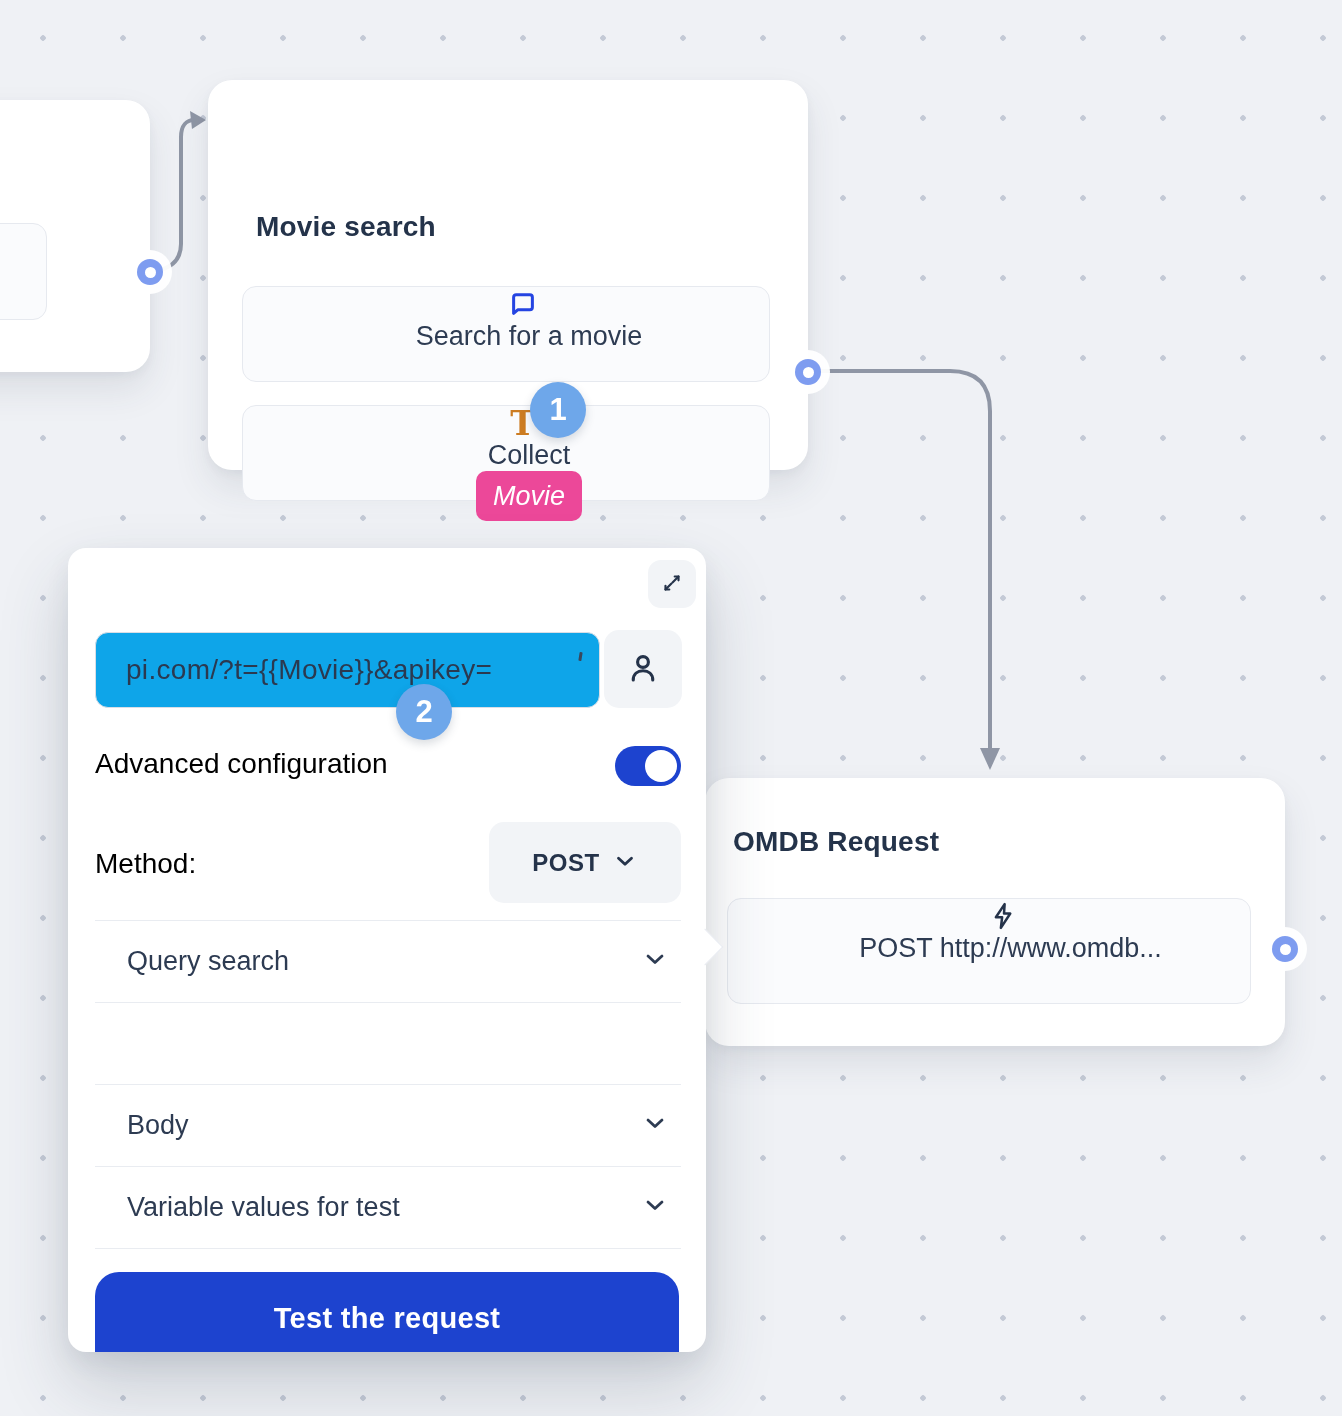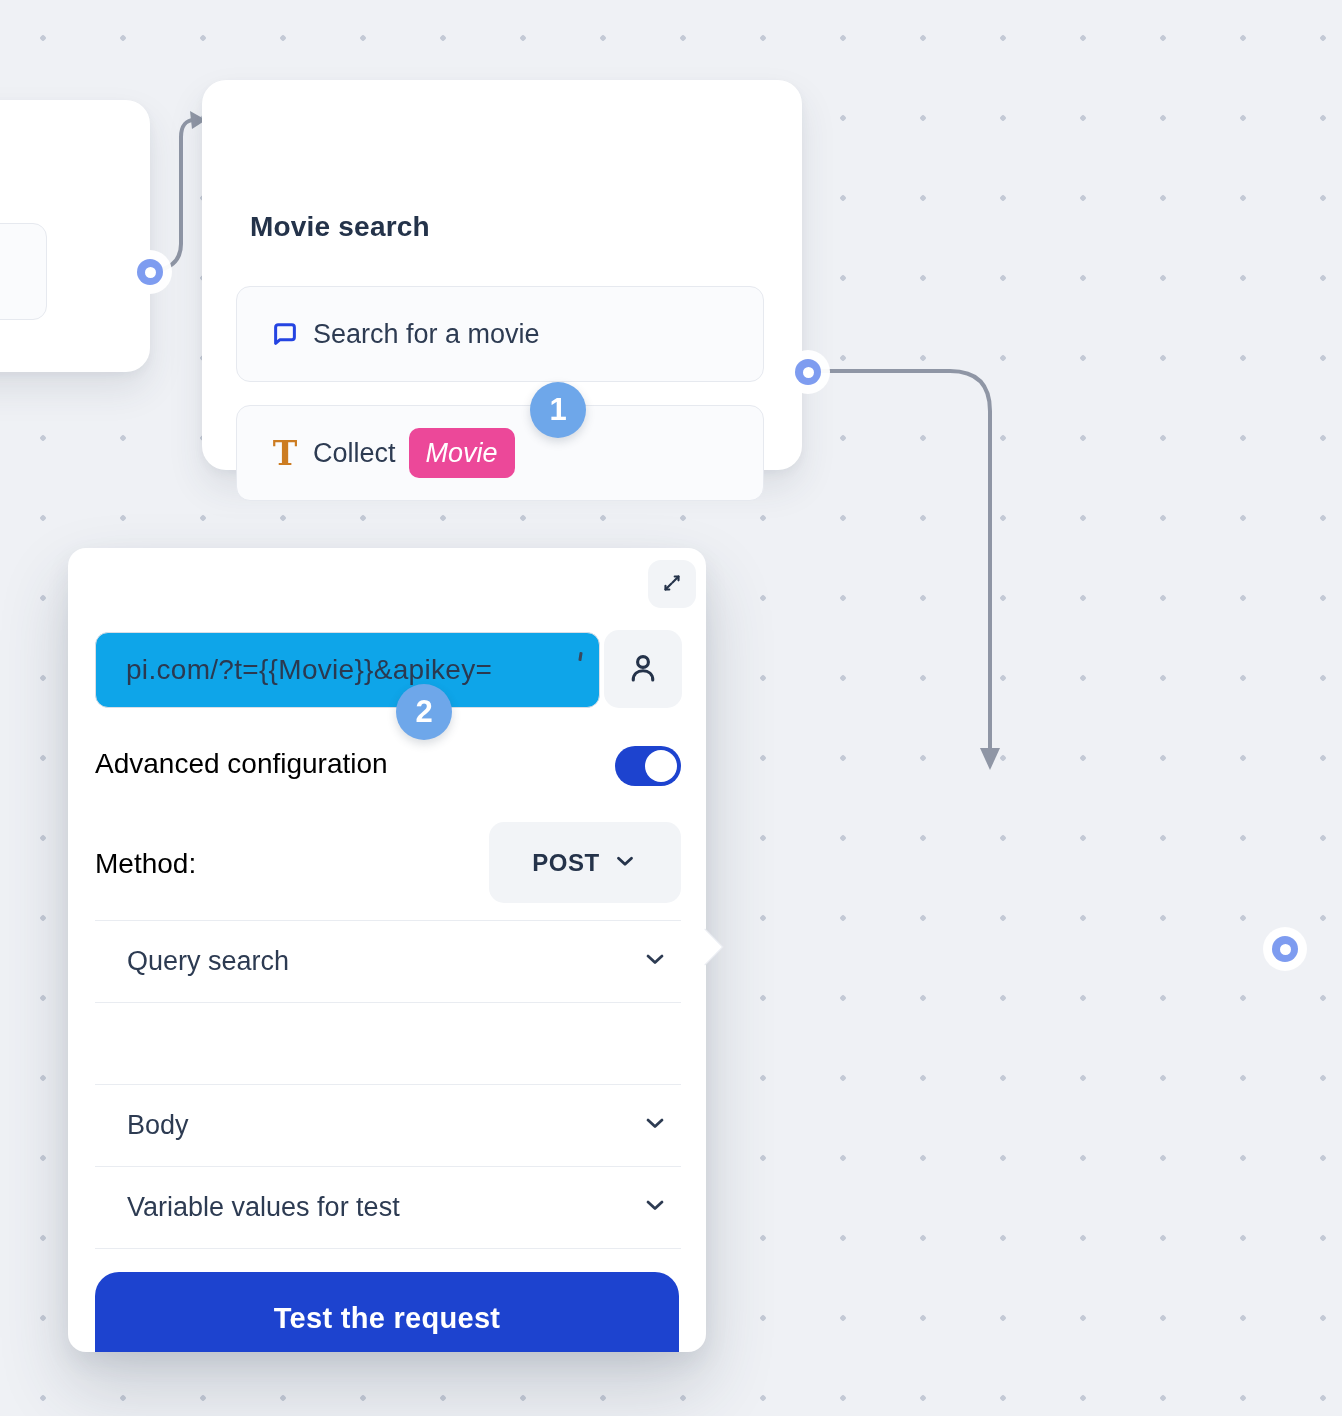--- a/index.html
+++ b/index.html
@@ -13,33 +13,33 @@
   }
   svg.overlay{position:absolute;left:0;top:0;z-index:1;}
   .card{
     position:absolute;background:#ffffff;border-radius:24px;
     box-shadow:0 18px 36px rgba(45,59,82,.10),0 4px 10px rgba(45,59,82,.05);
     z-index:2;
   }
   #partial-node{left:-66px;top:100px;width:216px;height:272px;}
   #partial-node .node-item{position:absolute;left:-30px;top:123px;width:143px;height:97px;}
 
-  #movie-node{left:202px;top:80px;width:600px;height:390px;}
+  #movie-node{left:208px;top:80px;width:600px;height:390px;}
   #omdb-node{left:705px;top:778px;width:580px;height:268px;}
 
   .node-title{
     position:absolute;left:34px;font-size:28px;font-weight:700;color:#24334a;
     letter-spacing:.2px;
   }
   #movie-node .node-title{left:48px;top:131px;}
   #omdb-node .node-title{left:28px;top:48px;}
 
   .node-item{
     position:absolute;background:#fafbfd;border:1.5px solid #e6e9ef;border-radius:14px;
-    display:flex;align-items:center;box-sizing:border-box;
+    display:flex;align-items:center;box-sizing:border-box;flex-direction:column;
   }
   #movie-node .node-item{left:34px;width:528px;height:96px;padding-left:33px;}
   #movie-item-1{top:206px;}
   #movie-item-2{top:325px;}
   #omdb-node .node-item{left:22px;top:120px;width:524px;height:106px;padding-left:30px;}
 
   .item-icon{display:flex;align-items:center;justify-content:center;width:30px;height:34px;flex:0 0 auto;}
   .t-glyph{font-family:"DejaVu Serif","Liberation Serif",serif;font-weight:700;font-size:33px;color:#cc7c22;line-height:1;}
   .item-label{margin-left:13px;font-size:27px;color:#2d3b52;white-space:nowrap;}
   .var-chip{
@@ -151,20 +151,31 @@
 
     <div id="movie-item-2" class="node-item">
       <span class="item-icon">
         <span class="t-glyph">T</span>
       </span>
       <span class="item-label">Collect</span>
       <span class="var-chip">Movie</span>
     </div>
   </div>
 
+  <div id="omdb-node" class="card">
+    <div class="node-title">OMDB Request</div>
+    <div class="node-item">
+      <span class="item-icon">
+        <svg width="30" height="32" viewBox="0 0 24 24">
+          <path d="M12.5 2.5 L5.5 13 h5 l-1 8.5 L17 10 h-5 l.5-7.5 z" fill="none" stroke="#25334a" stroke-width="2" stroke-linejoin="round"></path>
+        </svg>
+      </span>
+      <span class="item-label">POST http://www.omdb...</span>
+    </div>
+  </div>
 
   <div id="port-partial" class="port">
     <span class="ring">
         <span class="hole"></span>
       </span>
   </div>
   <div id="port-movie" class="port">
     <span class="ring">
         <span class="hole"></span>
       </span>

